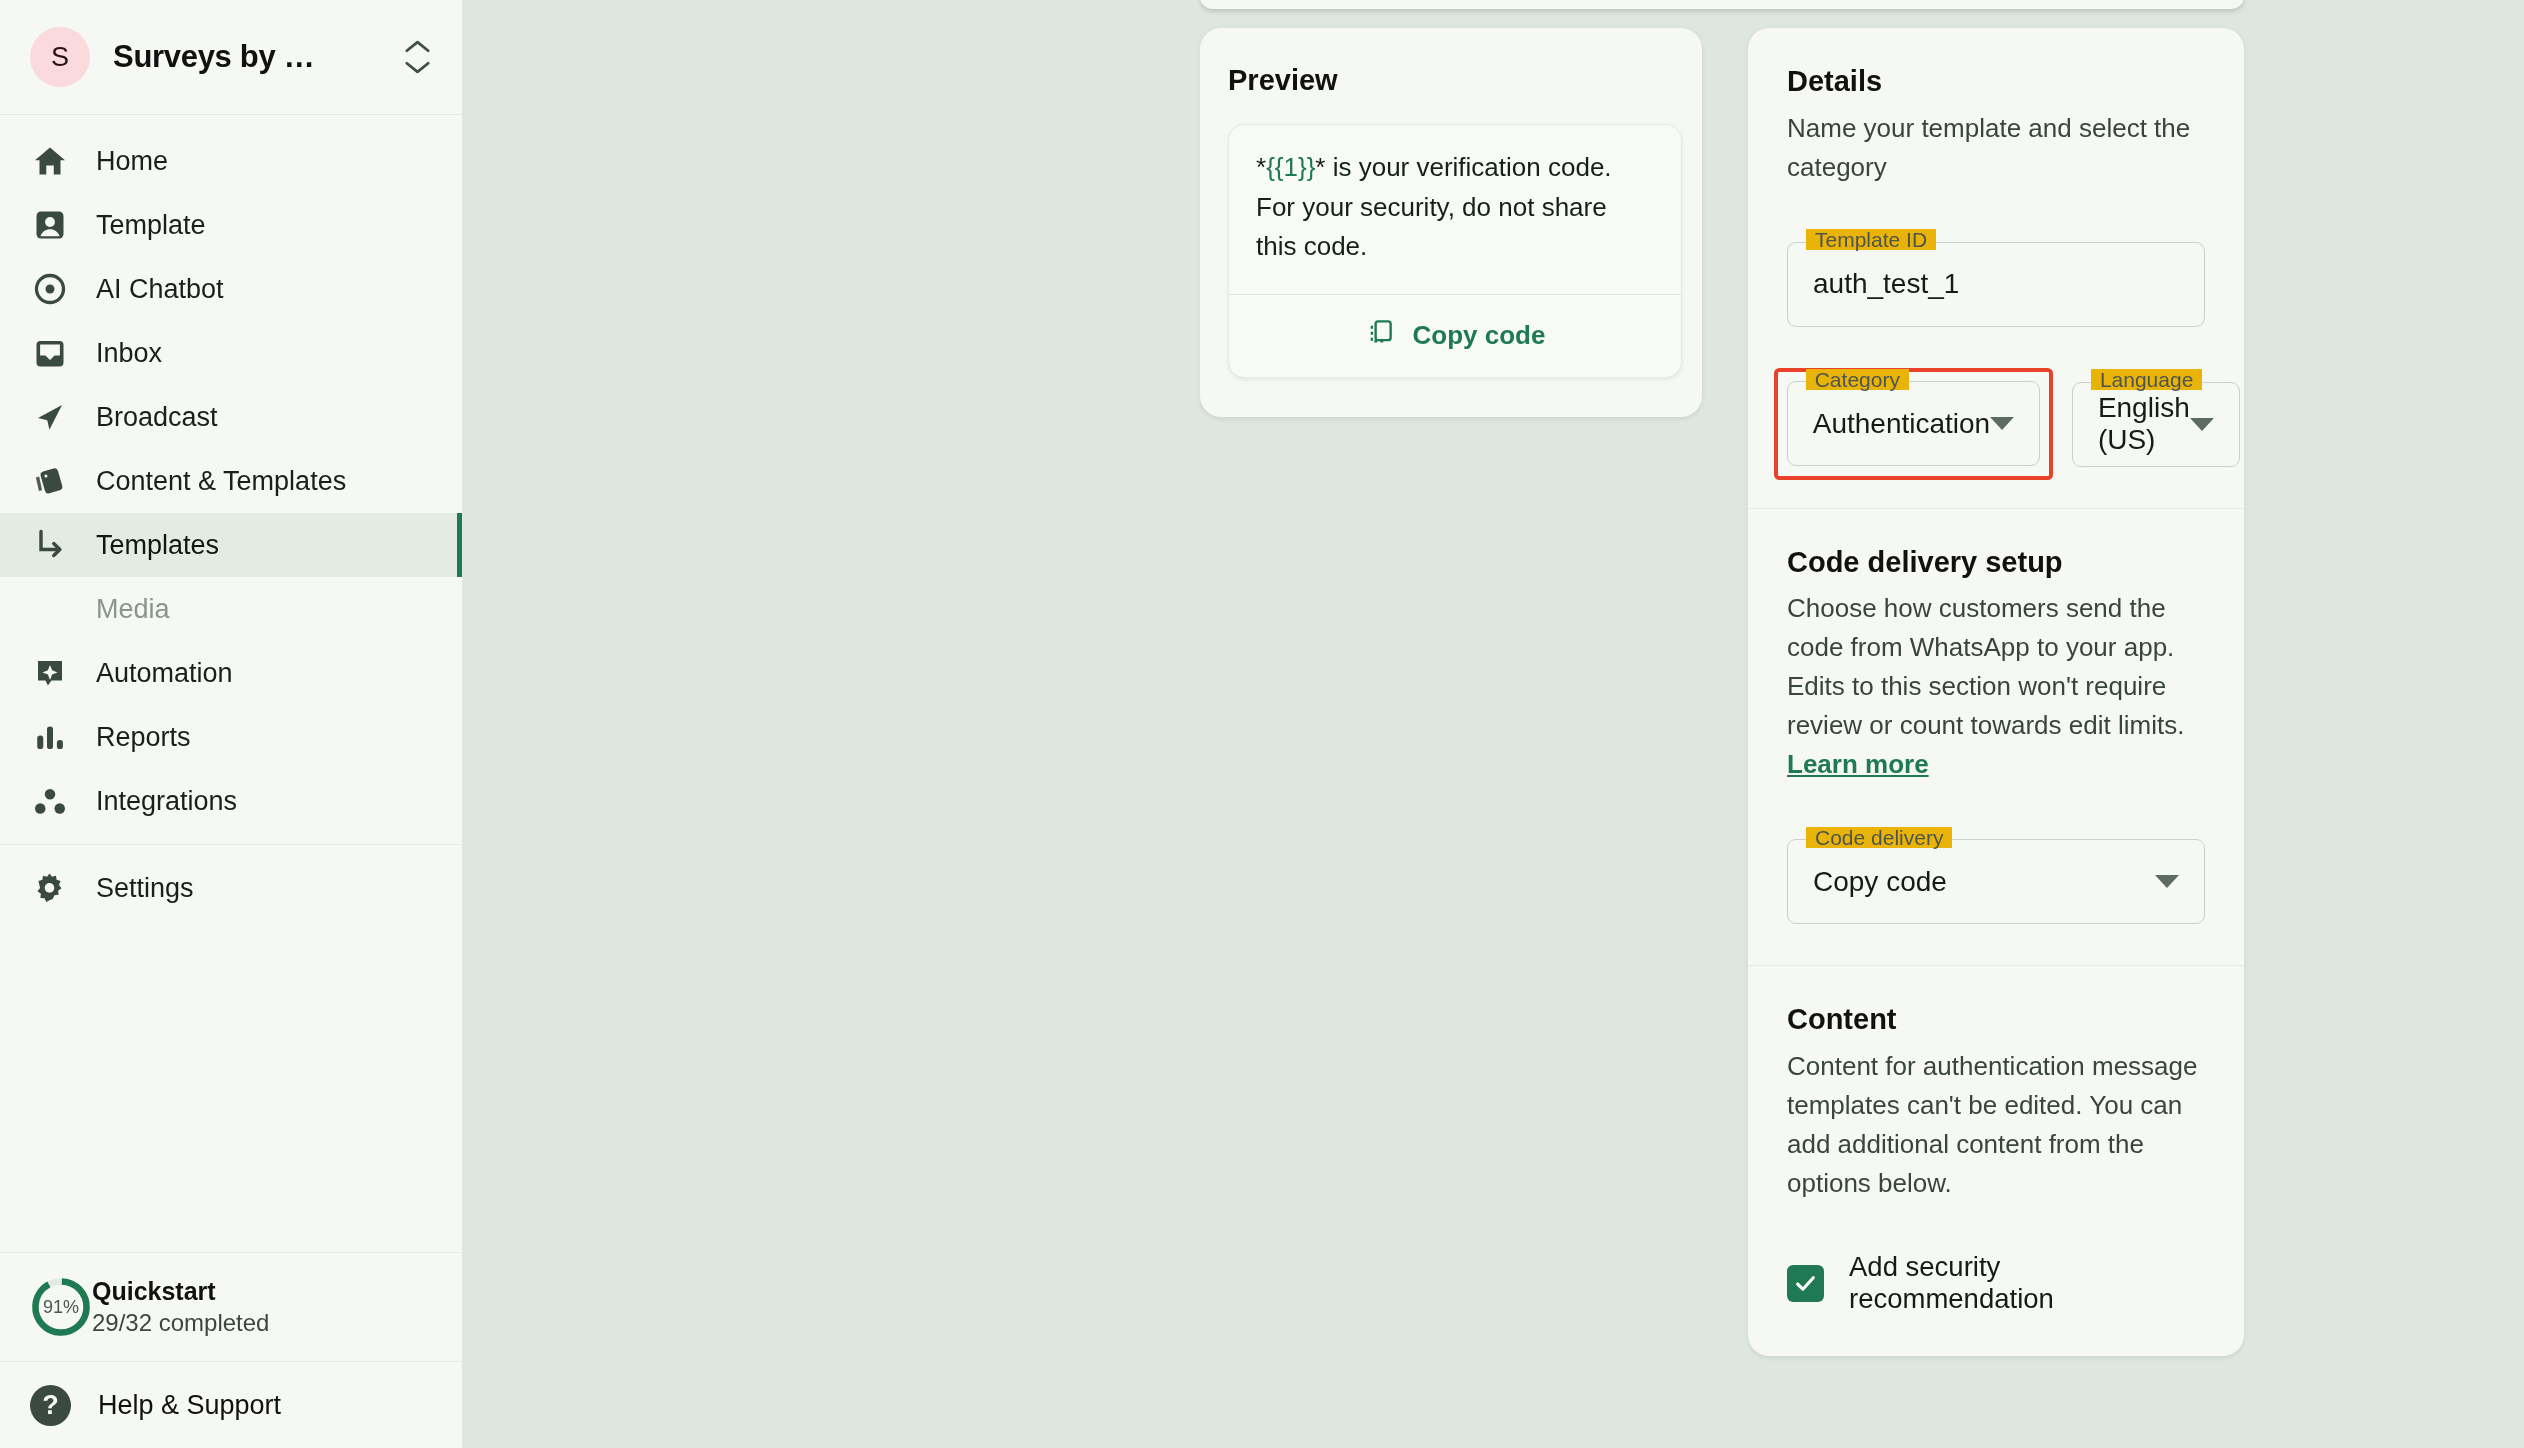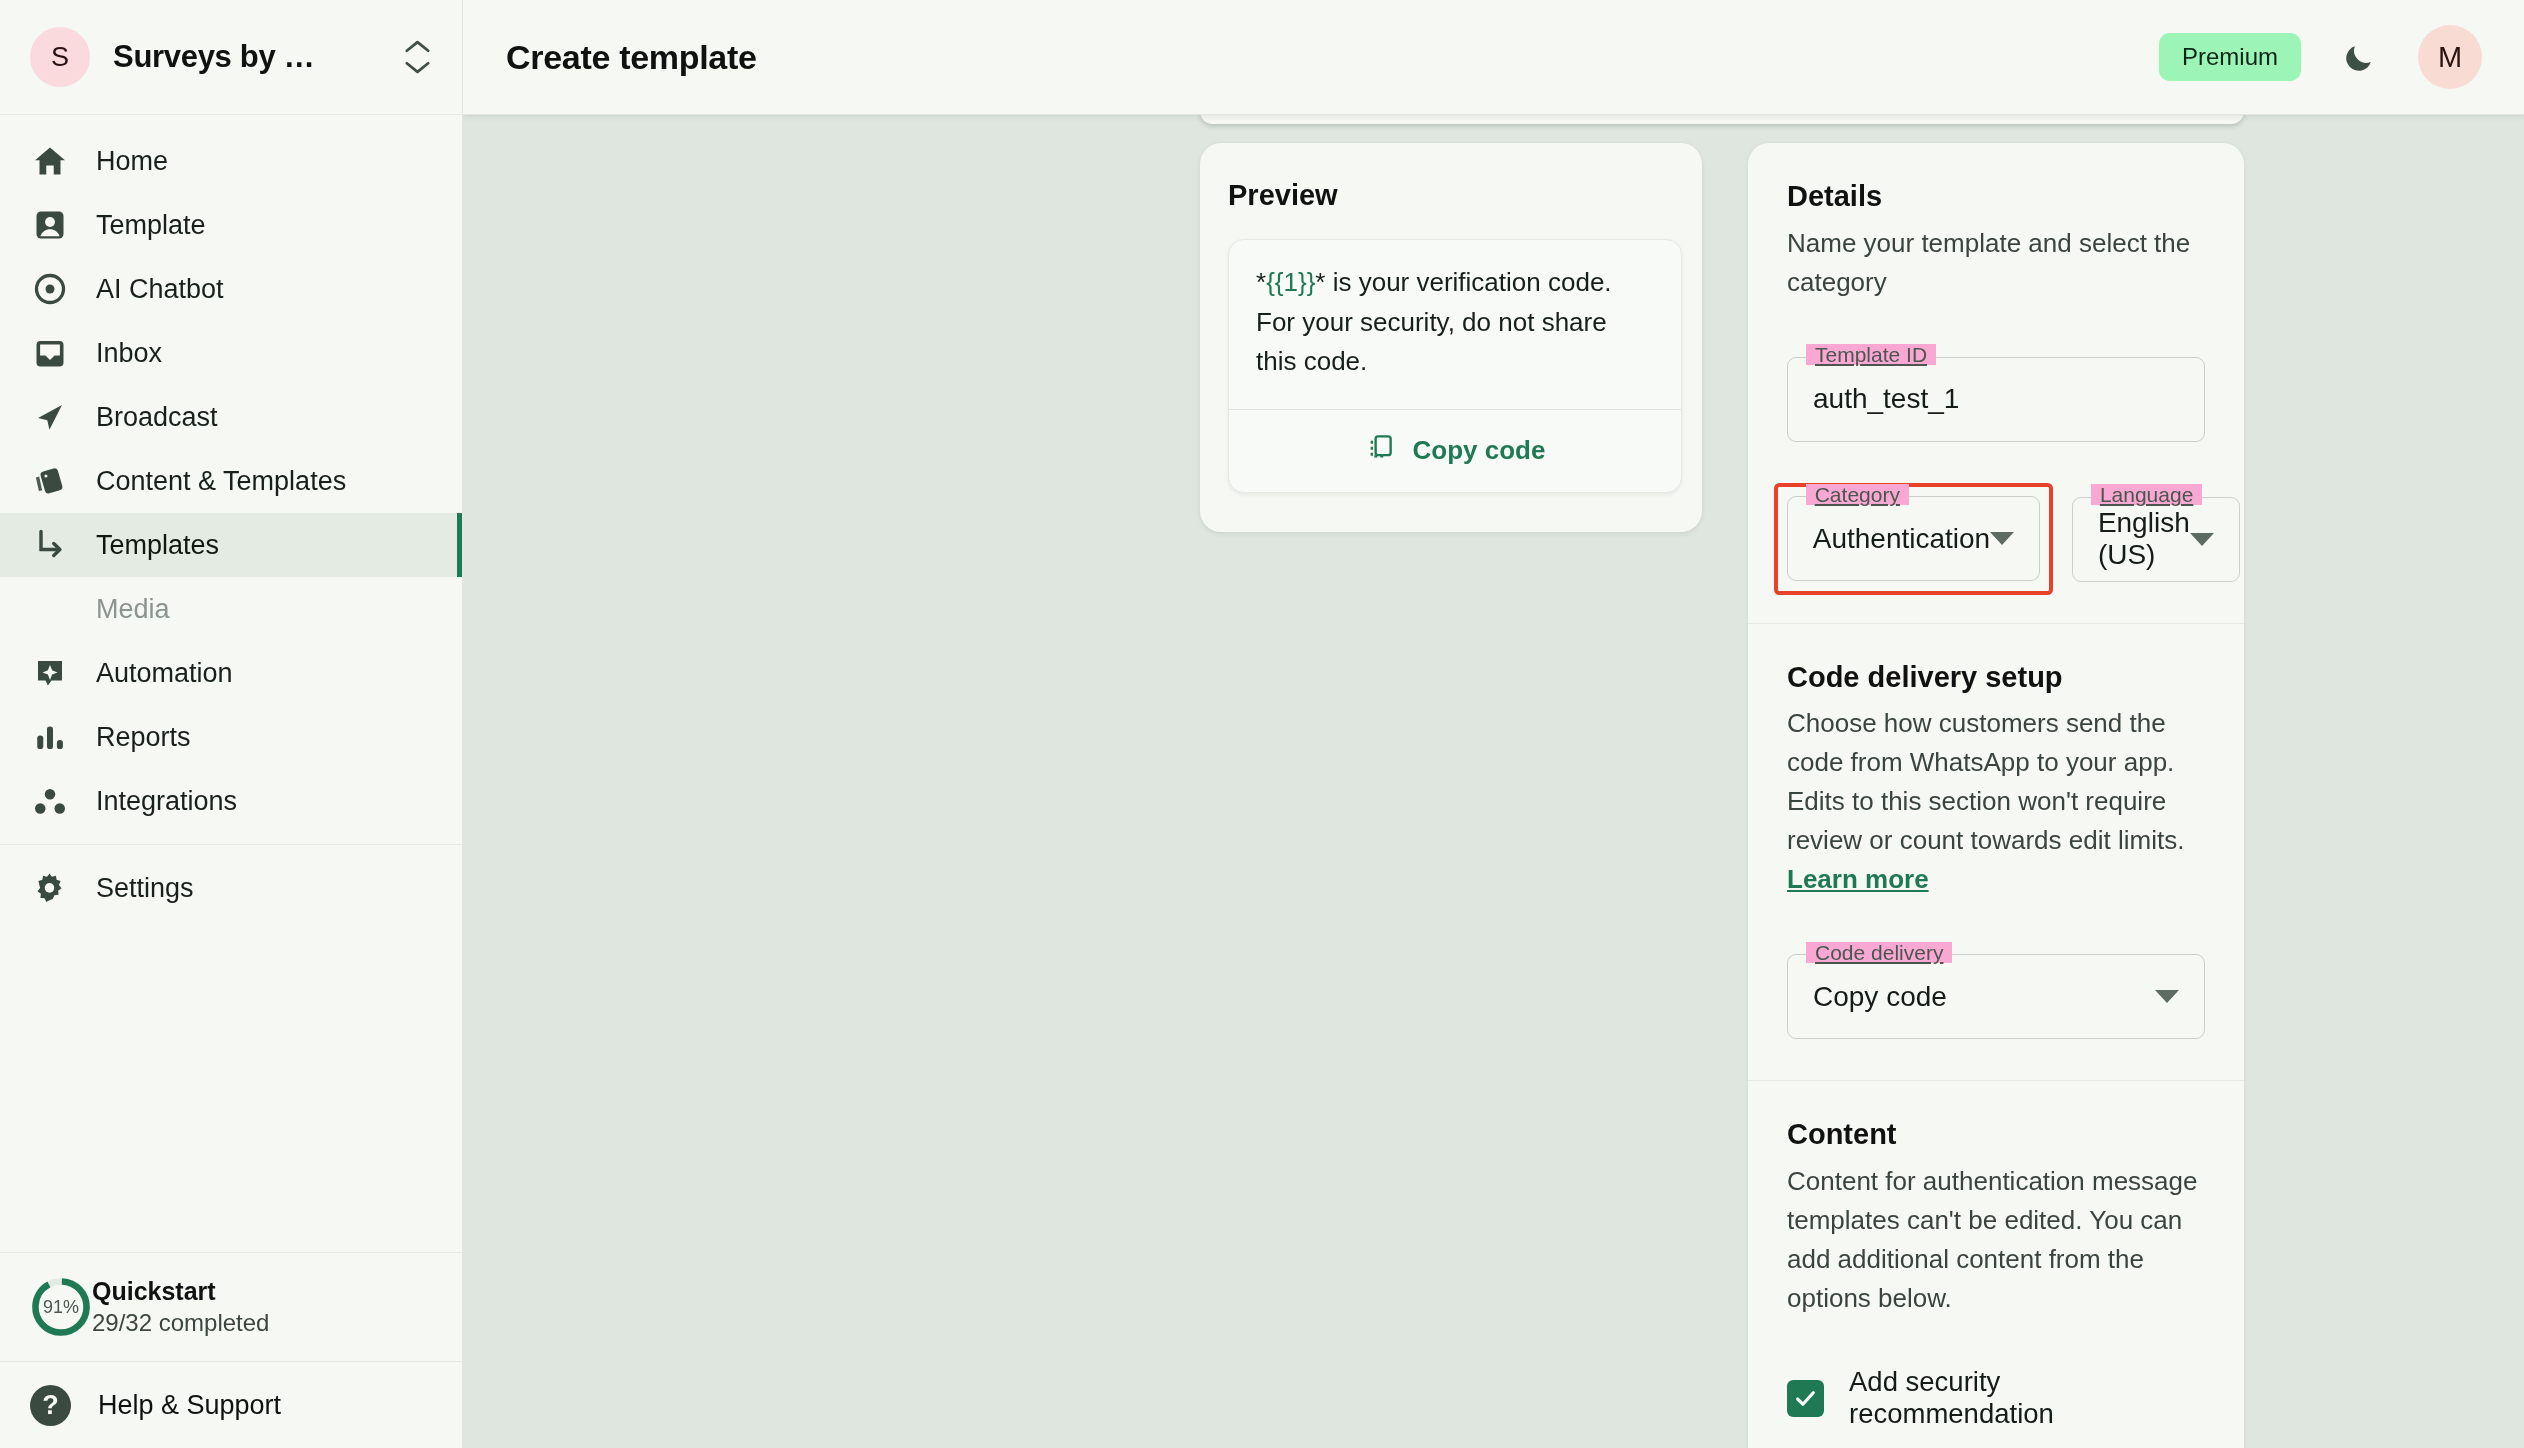--- a/index.html
+++ b/index.html
@@ -225,26 +225,25 @@
     height: 85px;
     display: flex;
     align-items: center;
     padding: 0 25px;
     background: transparent;
     cursor: text;
   }
   .field .flabel {
     position: absolute;
     top: -13.3px; left: 18px;
-    background: #f9a8d4;
+    background: #eab308;
     padding: 0 9px;
     font-size: 21px;
     color: #4c564f;
     line-height: 1;
-    text-decoration: underline;
   }
   .field .fvalue { font-size: 28px; color: #141c17; }
   .field.select { cursor: pointer; }
   .field .caret {
     margin-left: auto;
     width: 0; height: 0;
     border-left: 12.4px solid transparent;
     border-right: 12.4px solid transparent;
     border-top: 13.3px solid #5d6b62;
   }
@@ -431,32 +430,20 @@
       </div>
       <div class="helpsupport">
         <span class="help-icon">?</span>
         <span class="help-label">Help &amp; Support</span>
       </div>
     </div>
   </aside>
 
   <div class="main">
 
-    <header class="topbar">
-      <h1 class="page-title">Create template</h1>
-      <div class="topbar-right">
-        <span class="badge-premium">Premium</span>
-        <span class="moon">
-          <svg width="36" height="36" viewBox="0 0 24 24" fill="#3e4f46">
-              <path d="M19.2 15.4A8.2 8.2 0 0 1 8.6 4.8a8.4 8.4 0 1 0 10.6 10.6z"></path>
-            </svg>
-        </span>
-        <span class="user-avatar">M</span>
-      </div>
-    </header>
 
     <section class="content">
       <div class="scroll-peek"></div>
 
       <div class="cols">
 
         <div class="col-left">
           <div class="card preview-card">
             <div class="preview-title">Preview</div>
             <div class="bubble">

